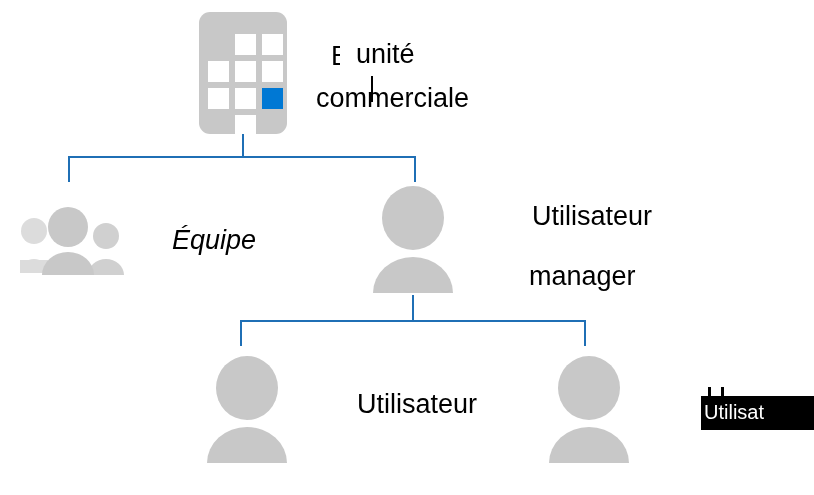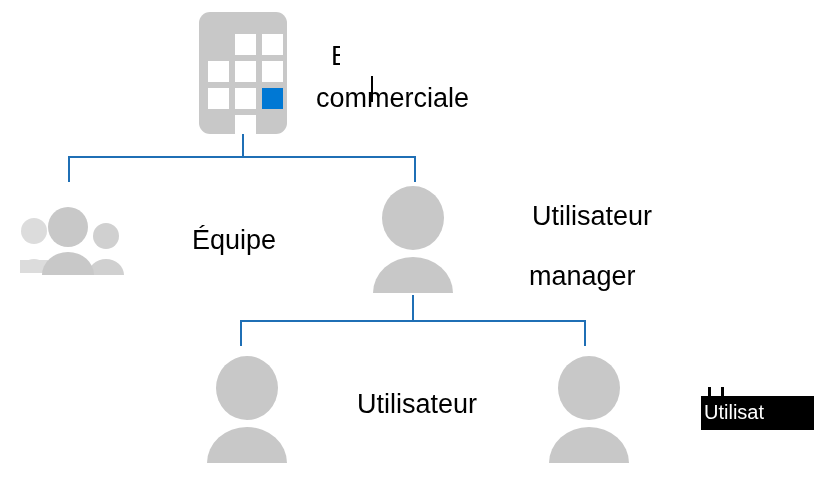--- a/index.html
+++ b/index.html
@@ -84,20 +84,21 @@
       <rect x="9" y="76" width="21" height="21" fill="#ffffff"></rect>
       <rect x="36" y="76" width="21" height="21" fill="#ffffff"></rect>
       <rect x="63" y="76" width="21" height="21" fill="#0078d4"></rect>
 
       <rect x="36" y="103" width="21" height="19" fill="#ffffff"></rect>
     </svg>
   </div>
 
   <div class="clip-glyph" style="left:331px; top:38px; width:9px; height:32px;">B</div>
 
+  <div class="label" style="left:356px; top:36px;">unité</div>
 
   <div class="label" style="left:316px; top:80px;text-align:right;">commerciale</div>
 
   <div style="position:absolute; left:371px; top:76px; width:2px; height:26px; background:#000;"></div>
 
   <div class="conn v" style="left:242px; top:134px; height:24px;"></div>
   <div class="conn h" style="left:68px; top:156px; width:348px;"></div>
   <div class="conn v" style="left:68px; top:156px; height:26px;"></div>
   <div class="conn v" style="left:414px; top:156px; height:26px;"></div>
 
@@ -109,21 +110,21 @@
       <rect x="6" y="55" width="28" height="13" fill="#dcdcdc"></rect>
 
       <circle cx="92" cy="31" r="13" fill="#d0d0d0"></circle>
       <path d="M74 70 a18 16 0 0 1 36 0 z" fill="#d0d0d0"></path>
 
       <circle cx="54" cy="22" r="20" fill="#c8c8c8"></circle>
       <path d="M28 70 a26 23 0 0 1 52 0 z" fill="#c8c8c8"></path>
     </svg>
   </div>
 
-  <div class="label" style="left:192px; top:222px;">Équipe</div>
+  <div class="label" style="left:172px; top:222px;font-style:italic;">Équipe</div>
 
   <div class="icon" style="left:370px; top:185px; width:86px; height:110px;">
     <svg width="86" height="110" viewBox="0 0 86 110" xmlns="http://www.w3.org/2000/svg">
       <ellipse cx="43" cy="33" rx="31" ry="32" fill="#c8c8c8"></ellipse>
       <path d="M3 108 a40 36 0 0 1 80 0 z" fill="#c8c8c8"></path>
     </svg>
   </div>
 
   <div class="ghost-dots" style="left:489px; top:240px; width:150px;">. .&nbsp;&nbsp;&nbsp;&nbsp;&nbsp;&nbsp;&nbsp;&nbsp;&nbsp;&nbsp;&nbsp;&nbsp;&nbsp;&nbsp;&nbsp;`</div>
 

